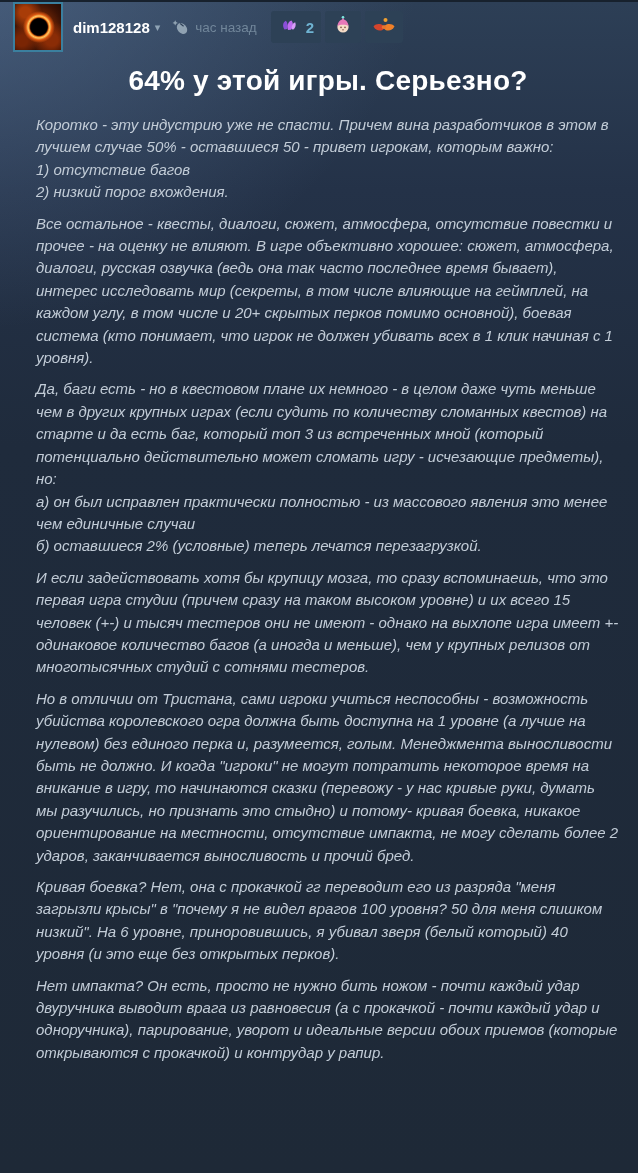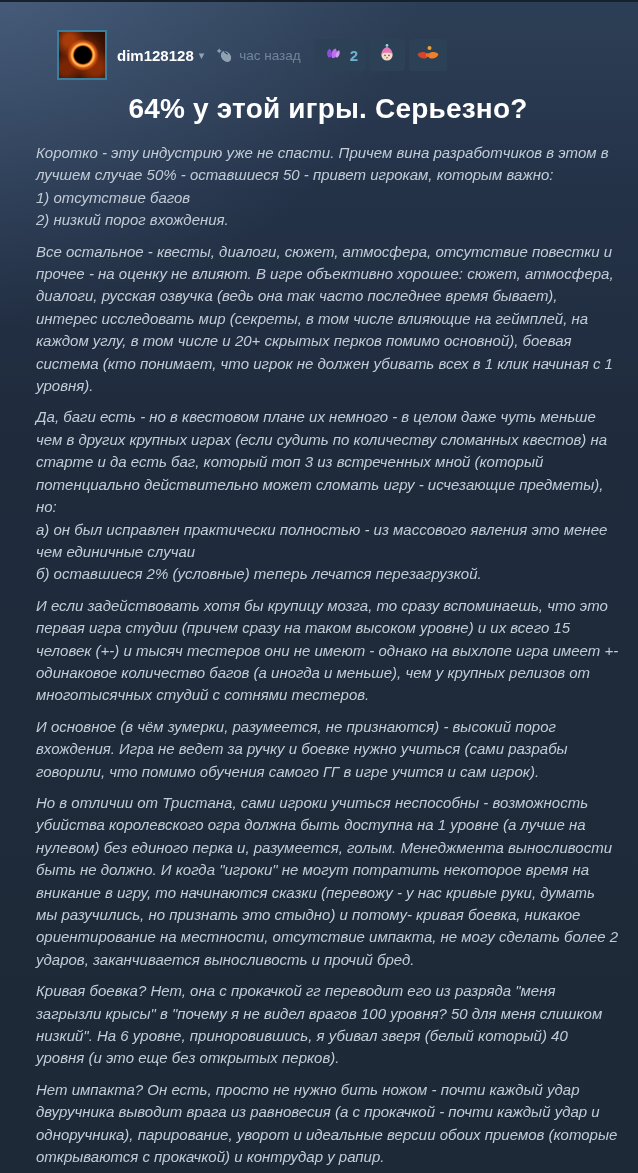--- a/index.html
+++ b/index.html
@@ -10,22 +10,21 @@
   }
   .post-card {
     width: 638px; height: 1173px; box-sizing: border-box;
     border-top: 2px solid #17212d;
     background:
       radial-gradient(ellipse 120% 55% at -8% -6%, rgba(104,132,172,0.50), rgba(104,132,172,0) 62%),
       linear-gradient(180deg, #2d3f56 0%, #243248 16%, #1f2b3c 38%, #1e2937 100%);
   }
   .post-header {
     display: flex; align-items: center;
-    padding: 28px 16px 0 13px;
-    margin-left: 44px;
+    padding: 0 16px 0 13px;
   }
   .avatar {
     width: 46px; height: 46px; flex: 0 0 auto;
     border: 2px solid #3b7f9e; cursor: pointer;
     background-color: #2e0d03;
     background-image:
       radial-gradient(circle at 52% 50%, #000 0 24%, #2a0a00 26%, #ff8a25 30%, #ffc863 33%, #d85510 39%, rgba(120,40,6,0) 48%),
       radial-gradient(circle at 22% 18%, #a83c08 0 10%, rgba(168,60,8,0) 32%),
       radial-gradient(circle at 80% 78%, #8a2c06 0 12%, rgba(138,44,6,0) 36%),
       radial-gradient(circle at 15% 80%, #7a2504 0 10%, rgba(122,37,4,0) 30%),
@@ -127,20 +126,19 @@
 
     <div class="paragraphs">
       <p>Коротко - эту индустрию уже не спасти. Причем вина разработчиков в этом в лучшем случае 50% - оставшиеся 50 - привет игрокам, которым важно:
 1) отсутствие багов
 2) низкий порог вхождения.</p>
       <p>Все остальное - квесты, диалоги, сюжет, атмосфера, отсутствие повестки и прочее - на оценку не влияют. В игре объективно хорошее: сюжет, атмосфера, диалоги, русская озвучка (ведь она так часто последнее время бывает), интерес исследовать мир (секреты, в том числе влияющие на геймплей, на каждом углу, в том числе и 20+ скрытых перков помимо основной), боевая система (кто понимает, что игрок не должен убивать всех в 1 клик начиная с 1 уровня).</p>
       <p>Да, баги есть - но в квестовом плане их немного - в целом даже чуть меньше чем в других крупных играх (если судить по количеству сломанных квестов) на старте и да есть баг, который топ 3 из встреченных мной (который потенциально действительно может сломать игру - исчезающие предметы), но:
 а) он был исправлен практически полностью - из массового явления это менее чем единичные случаи
 б) оставшиеся 2% (условные) теперь лечатся перезагрузкой.</p>
       <p>И если задействовать хотя бы крупицу мозга, то сразу вспоминаешь, что это первая игра студии (причем сразу на таком высоком уровне) и их всего 15 человек (+-) и тысяч тестеров они не имеют - однако на выхлопе игра имеет +- одинаковое количество багов (а иногда и меньше), чем у крупных релизов от многотысячных студий с сотнями тестеров.</p>
-      <p>И основное (в чём зумерки, разумеется, не признаются) - высокий порог вхождения. Игра не ведет за ручку и боевке нужно учиться (сами разрабы говорили, что помимо обучения самого ГГ в игре учится и сам игрок).</p>
       <p>Но в отличии от Тристана, сами игроки учиться неспособны - возможность убийства королевского огра должна быть доступна на 1 уровне (а лучше на нулевом) без единого перка и, разумеется, голым. Менеджмента выносливости быть не должно. И когда "игроки" не могут потратить некоторое время на вникание в игру, то начинаются сказки (перевожу - у нас кривые руки, думать мы разучились, но признать это стыдно) и потому- кривая боевка, никакое ориентирование на местности, отсутствие импакта, не могу сделать более 2 ударов, заканчивается выносливость и прочий бред.</p>
       <p>Кривая боевка? Нет, она с прокачкой гг переводит его из разряда "меня загрызли крысы" в "почему я не видел врагов 100 уровня? 50 для меня слишком низкий". На 6 уровне, приноровившись, я убивал зверя (белый который) 40 уровня (и это еще без открытых перков).</p>
       <p>Нет импакта? Он есть, просто не нужно бить ножом - почти каждый удар двуручника выводит врага из равновесия (а с прокачкой - почти каждый удар и одноручника), парирование, уворот и идеальные версии обоих приемов (которые открываются с прокачкой) и контрудар у рапир.</p>
     </div>
   </div>
 
 </div>
 
 </body></html>

